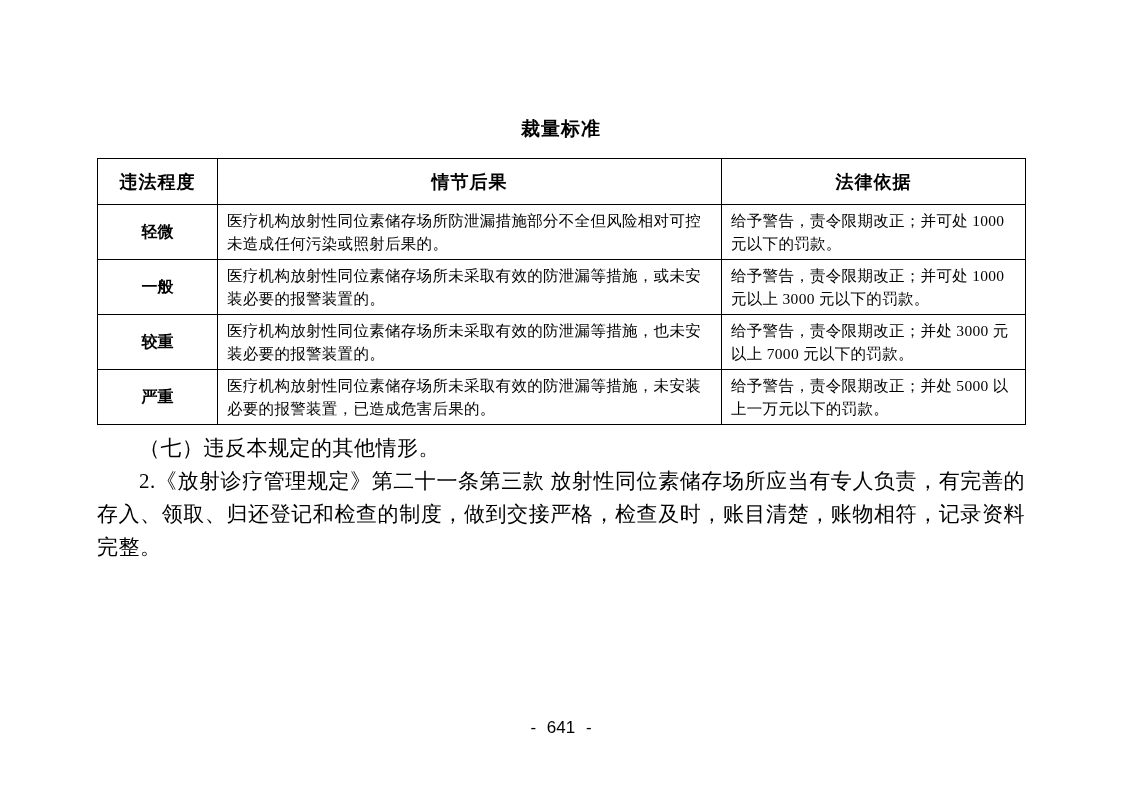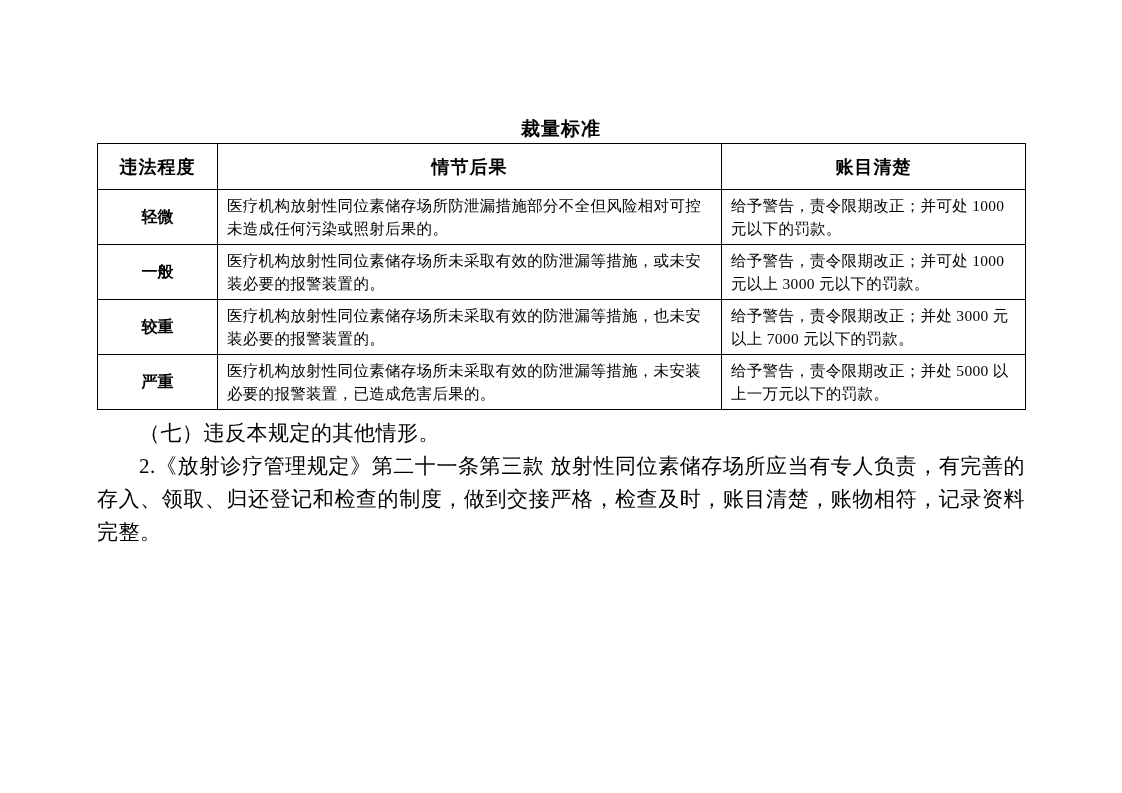--- a/index.html
+++ b/index.html
@@ -24,21 +24,21 @@
   .doc-title {
     margin-top: 118px;
     text-align: center;
     font-family: "Liberation Sans", "DejaVu Sans", sans-serif;
     font-weight: bold;
     font-size: 19px;
     line-height: 22px;
     letter-spacing: 1px;
   }
   table.discretion {
-    margin-top: 3px;
+    margin-top: 18px;
     width: 928px;
     border-collapse: collapse;
     table-layout: fixed;
   }
   table.discretion th,
   table.discretion td {
     border: 1.5px solid #000000;
   }
   table.discretion th {
     font-family: "Liberation Sans", "DejaVu Sans", sans-serif;
@@ -102,21 +102,21 @@
     <table class="discretion">
       <colgroup>
         <col class="c-degree">
         <col class="c-circ">
         <col class="c-range">
       </colgroup>
       <thead>
         <tr>
           <th>违法程度</th>
           <th>情节后果</th>
-          <th>账目清楚</th>
+          <th>法律依据</th>
         </tr>
       </thead>
       <tbody>
         <tr>
           <td class="degree">轻微</td>
           <td class="circ">医疗机构放射性同位素储存场所防泄漏措施部分不全但风险相对可控未造成任何污染或照射后果的。</td>
           <td class="range">给予警告，责令限期改正；并可处 1000 元以下的罚款。</td>
         </tr>
         <tr>
           <td class="degree">一般</td>
@@ -136,13 +136,14 @@
       </tbody>
     </table>
 
     <div class="article">
       <p>（七）违反本规定的其他情形。</p>
       <p>2.《放射诊疗管理规定》第二十一条第三款 放射性同位素储存场所应当有专人负责，有完善的存入、领取、归还登记和检查的制度，做到交接严格，检查及时，账目清楚，账物相符，记录资料完整。</p>
     </div>
 
   </div>
 
+  <div class="footer">- 641 -</div>
 </div>
 
 </body></html>

